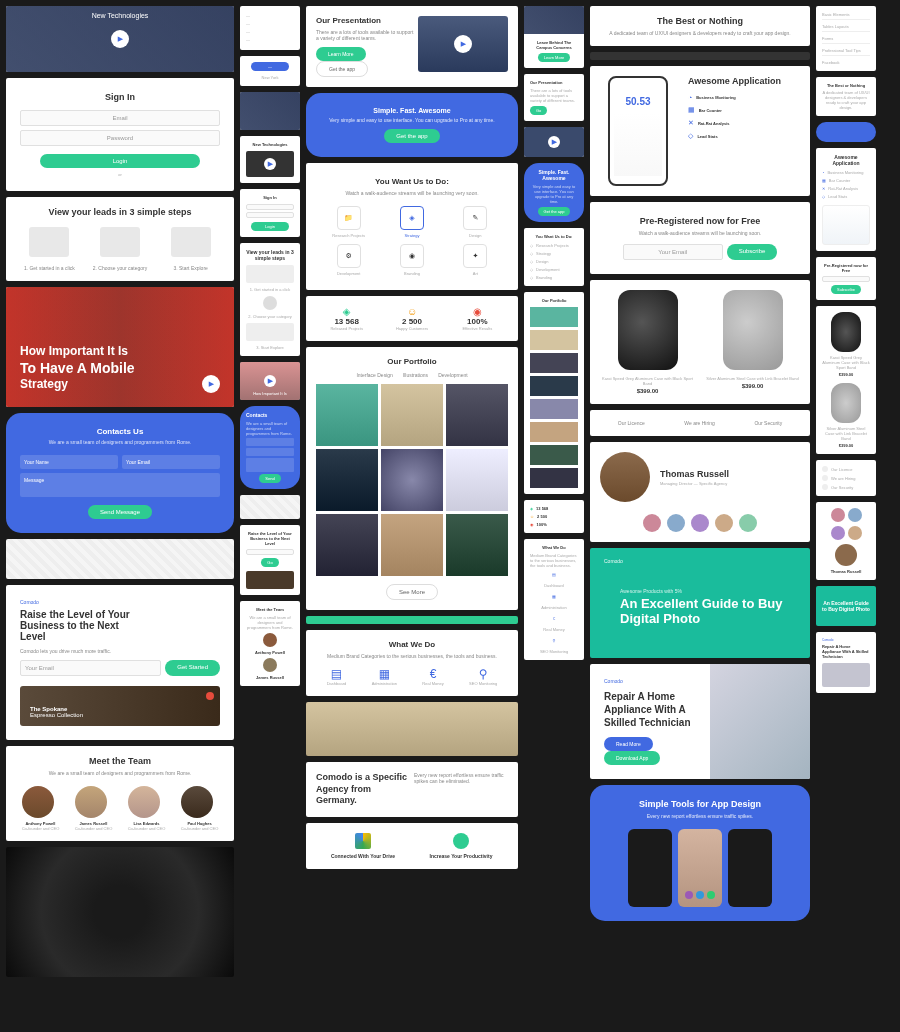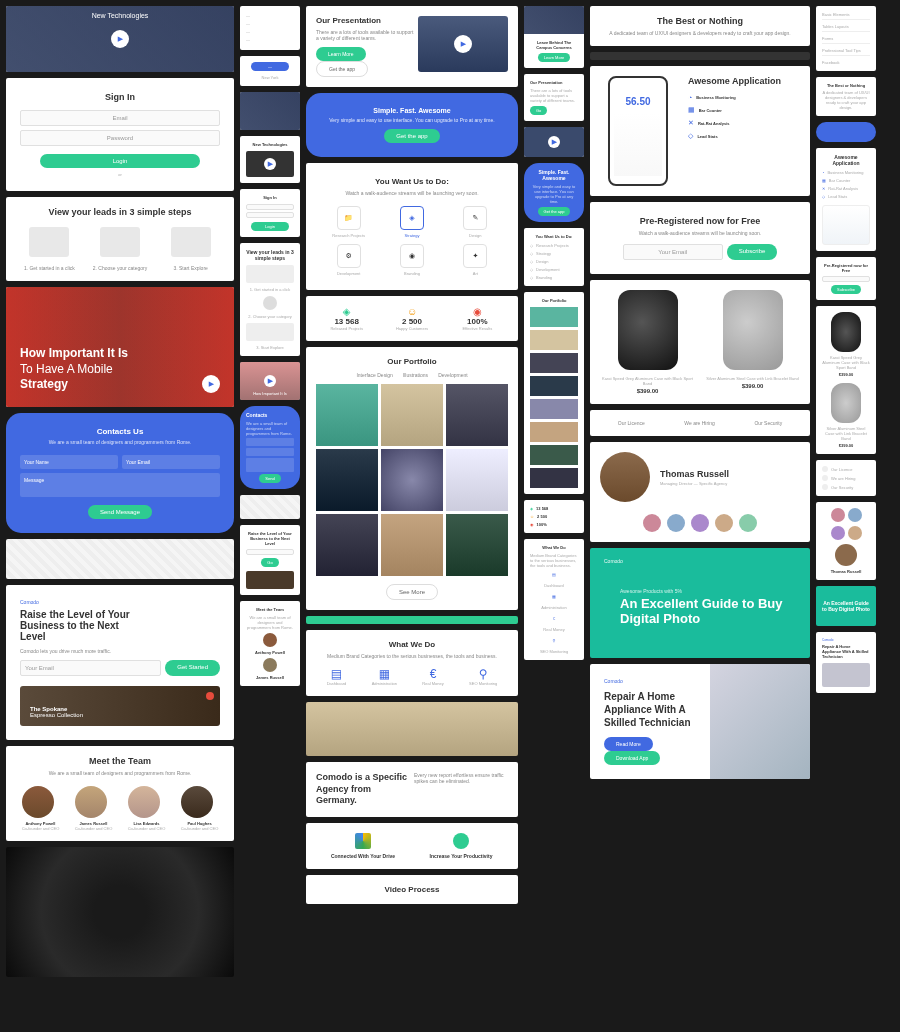--- a/index.html
+++ b/index.html
@@ -67,21 +67,21 @@
         <div class="row" style="justify-content:space-around">
           <div class="small" style="width:30%">1. Get started in a click</div>
           <div class="small" style="width:30%">2. Choose your category</div>
           <div class="small" style="width:30%">3. Start Explore</div>
         </div>
       </div>
 <div class="card">
         <div class="hero" style="height:120px;background:linear-gradient(rgba(200,40,40,.3),rgba(200,40,40,.3)),linear-gradient(90deg,#c0392b,#8b3a2e,#c0392b)">
           <div style="position:absolute;bottom:14px;left:14px;color:#fff">
             <div style="font-size:12px;font-weight:700;line-height:1.3">How Important It Is</div>
-            <div style="font-size:12px;font-weight:400;line-height:1.3">To Have A Mobile</div>
+            <div style="font-size:14px;font-weight:700;line-height:1.3">To Have A Mobile</div>
             <div style="font-size:12px;font-weight:700;line-height:1.3">Strategy</div>
           </div>
           <div class="play" style="right:14px;bottom:14px"></div>
         </div>
       </div>
 <div class="card blue p14">
         <div class="center" style="margin-bottom:10px">
           <h3 style="font-size:8px">Contacts Us</h3>
           <div style="font-size:5px;opacity:.8;margin-top:3px">We are a small team of designers and programmers from Rome.</div>
         </div>
@@ -315,23 +315,20 @@
         <div class="row" style="justify-content:space-around">
           <div style="text-align:center;flex:1">
             <div style="width:16px;height:16px;margin:0 auto;background:conic-gradient(#fbbc04,#34a853,#4285f4);border-radius:2px"></div>
             <div style="font-size:5px;font-weight:600;margin-top:4px">Connected With Your Drive</div>
           </div>
           <div style="text-align:center;flex:1">
             <div style="width:16px;height:16px;margin:0 auto;background:#2ecc91;border-radius:50%"></div>
             <div style="font-size:5px;font-weight:600;margin-top:4px">Increase Your Productivity</div>
           </div>
         </div>
-      </div>
-<div class="card p10 center">
-        <h3 style="font-size:8px">Video Process</h3>
       </div>
 </div>
 
 <div class="col mini">
 <div class="card">
         <div class="hero" style="height:28px"></div>
         <div class="p6 center"><div style="font-weight:600;font-size:4px">Leave Behind The Campus Concerns</div><span class="btn btn-green" style="margin-top:3px">Learn More</span></div>
       </div>
 <div class="card p6"><div style="font-weight:600">Our Presentation</div><div class="xs" style="margin:3px 0">There are a lots of tools available to support a variety of different teams.</div><span class="btn btn-green">Go</span></div>
 <div class="card">
@@ -412,21 +409,21 @@
 <div class="card p10 center">
         <h3 style="font-size:9px">The Best or Nothing</h3>
         <div class="small" style="margin-top:4px">A dedicated team of UX/UI designers &amp; developers ready to craft your app design.</div>
       </div>
 <div class="card dark" style="height:8px"></div>
 <div class="card p10">
         <div class="row">
           <div style="width:76px">
             <div class="phone">
               <div class="phone-screen">
-                <div style="text-align:center;padding-top:10px;font-size:10px;font-weight:700;color:#4169e1">56.50</div>
+                <div style="text-align:center;padding-top:10px;font-size:10px;font-weight:700;color:#4169e1">50.53</div>
               </div>
             </div>
           </div>
           <div style="flex:1;padding-left:8px">
             <h3 style="font-size:9px;margin-bottom:8px">Awesome Application</h3>
             <div class="row" style="align-items:center;gap:4px;margin-bottom:5px">
               <span style="color:#4169e1">◔</span>
               <div class="xs" style="font-weight:600;color:#333">Business Monitoring</div>
             </div>
             <div class="row" style="align-items:center;gap:4px;margin-bottom:5px">
@@ -499,20 +496,35 @@
 <div class="card">
         <div class="row">
           <div style="flex:1;padding:14px">
             <div style="font-size:5px;color:#4169e1;margin-bottom:6px">Comodo</div>
             <h3 style="font-size:10px;line-height:1.3">Repair A Home Appliance With A Skilled Technician</h3>
             <div style="margin-top:8px"><span class="btn btn-blue" style="font-size:5px">Read More</span> <span class="btn btn-green" style="font-size:5px">Download App</span></div>
           </div>
           <div style="width:100px;background:linear-gradient(135deg,#d4d4e0,#a4b4c0)"></div>
         </div>
       </div>
+<div class="card blue p14 center">
+        <h3 style="font-size:9px">Simple Tools for App Design</h3>
+        <div style="font-size:5px;opacity:.85;margin:4px 0 10px">Every new report effortless ensure traffic spikes.</div>
+        <div class="row" style="justify-content:center;gap:6px">
+          <div style="width:44px;height:78px;background:#1a1a1a;border-radius:6px"></div>
+          <div style="width:44px;height:78px;background:linear-gradient(#d4b4a0,#b49480);border-radius:6px;position:relative">
+            <div style="position:absolute;bottom:8px;left:0;right:0;display:flex;justify-content:center;gap:3px">
+              <div style="width:8px;height:8px;border-radius:50%;background:#9b59b6"></div>
+              <div style="width:8px;height:8px;border-radius:50%;background:#3498db"></div>
+              <div style="width:8px;height:8px;border-radius:50%;background:#2ecc71"></div>
+            </div>
+          </div>
+          <div style="width:44px;height:78px;background:#1a1a1a;border-radius:6px"></div>
+        </div>
+      </div>
 </div>
 
 <div class="col mini">
 <div class="card p6">
         <div style="display:flex;flex-direction:column;gap:4px">
           <div class="xs" style="border-bottom:1px solid #eee;padding-bottom:2px">Basic Elements</div>
           <div class="xs" style="border-bottom:1px solid #eee;padding-bottom:2px">Tables Layouts</div>
           <div class="xs" style="border-bottom:1px solid #eee;padding-bottom:2px">Forms</div>
           <div class="xs" style="border-bottom:1px solid #eee;padding-bottom:2px">Professional Tool Tips</div>
           <div class="xs">Facebook</div>

